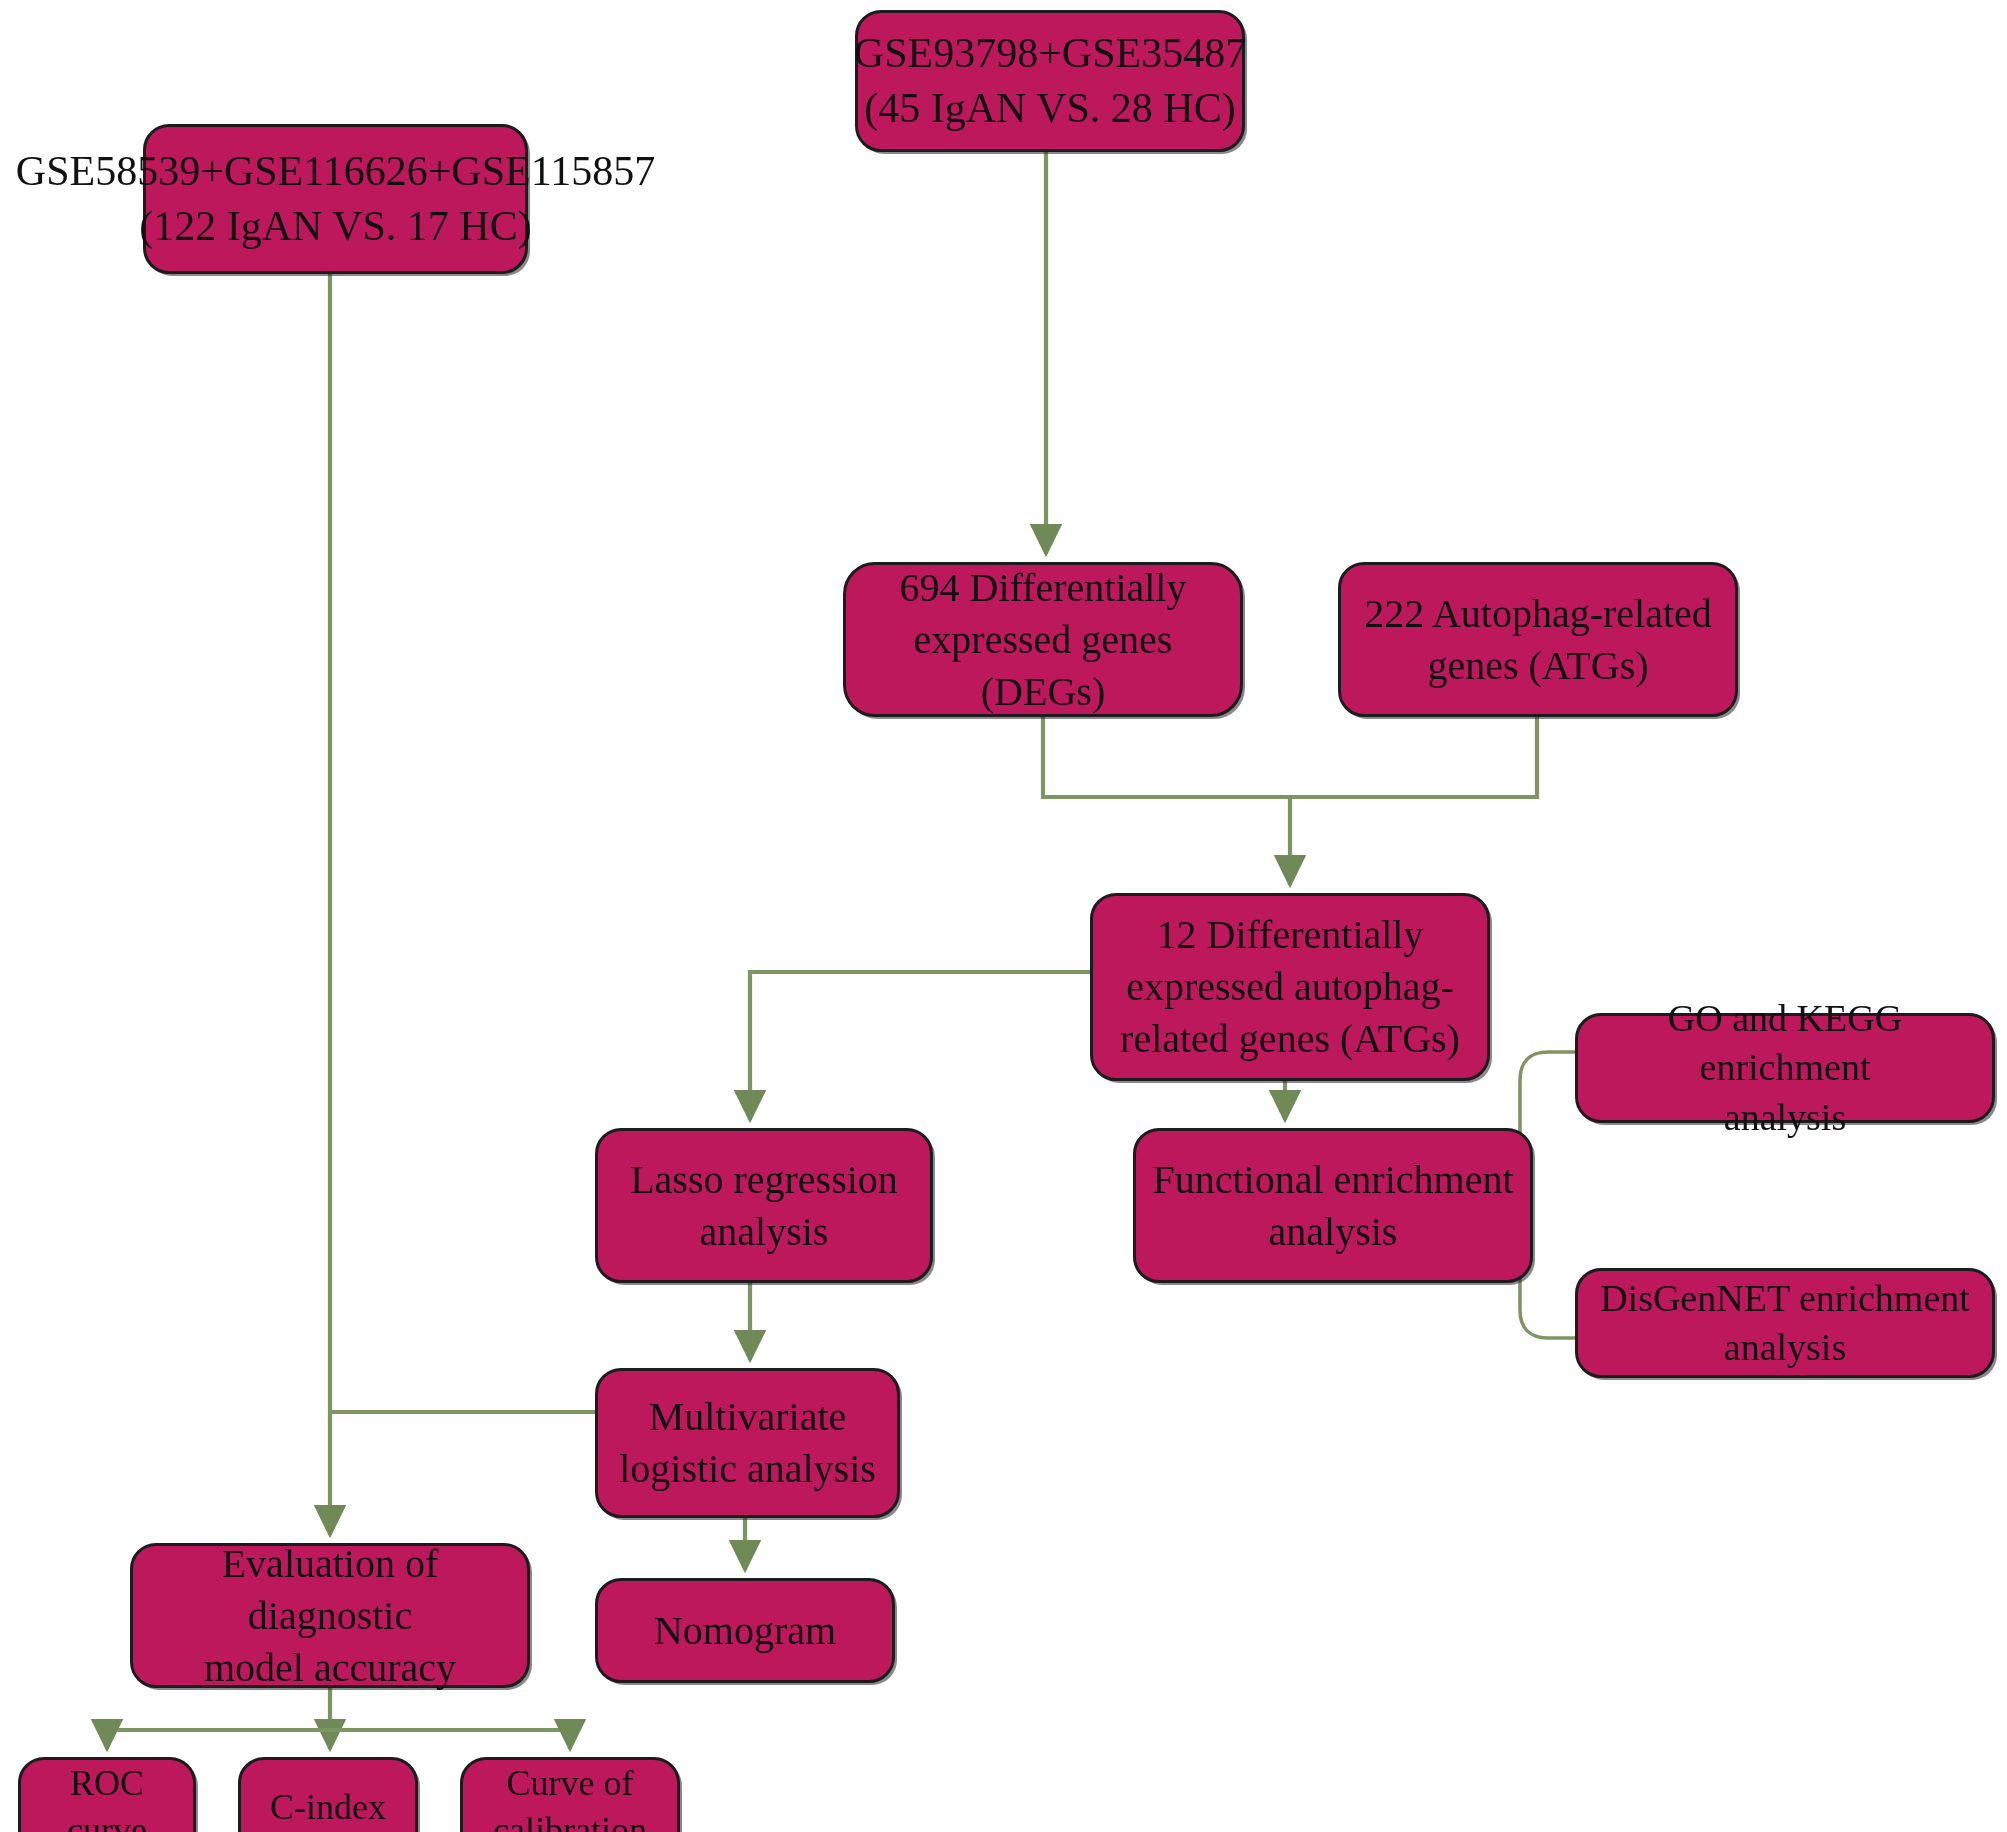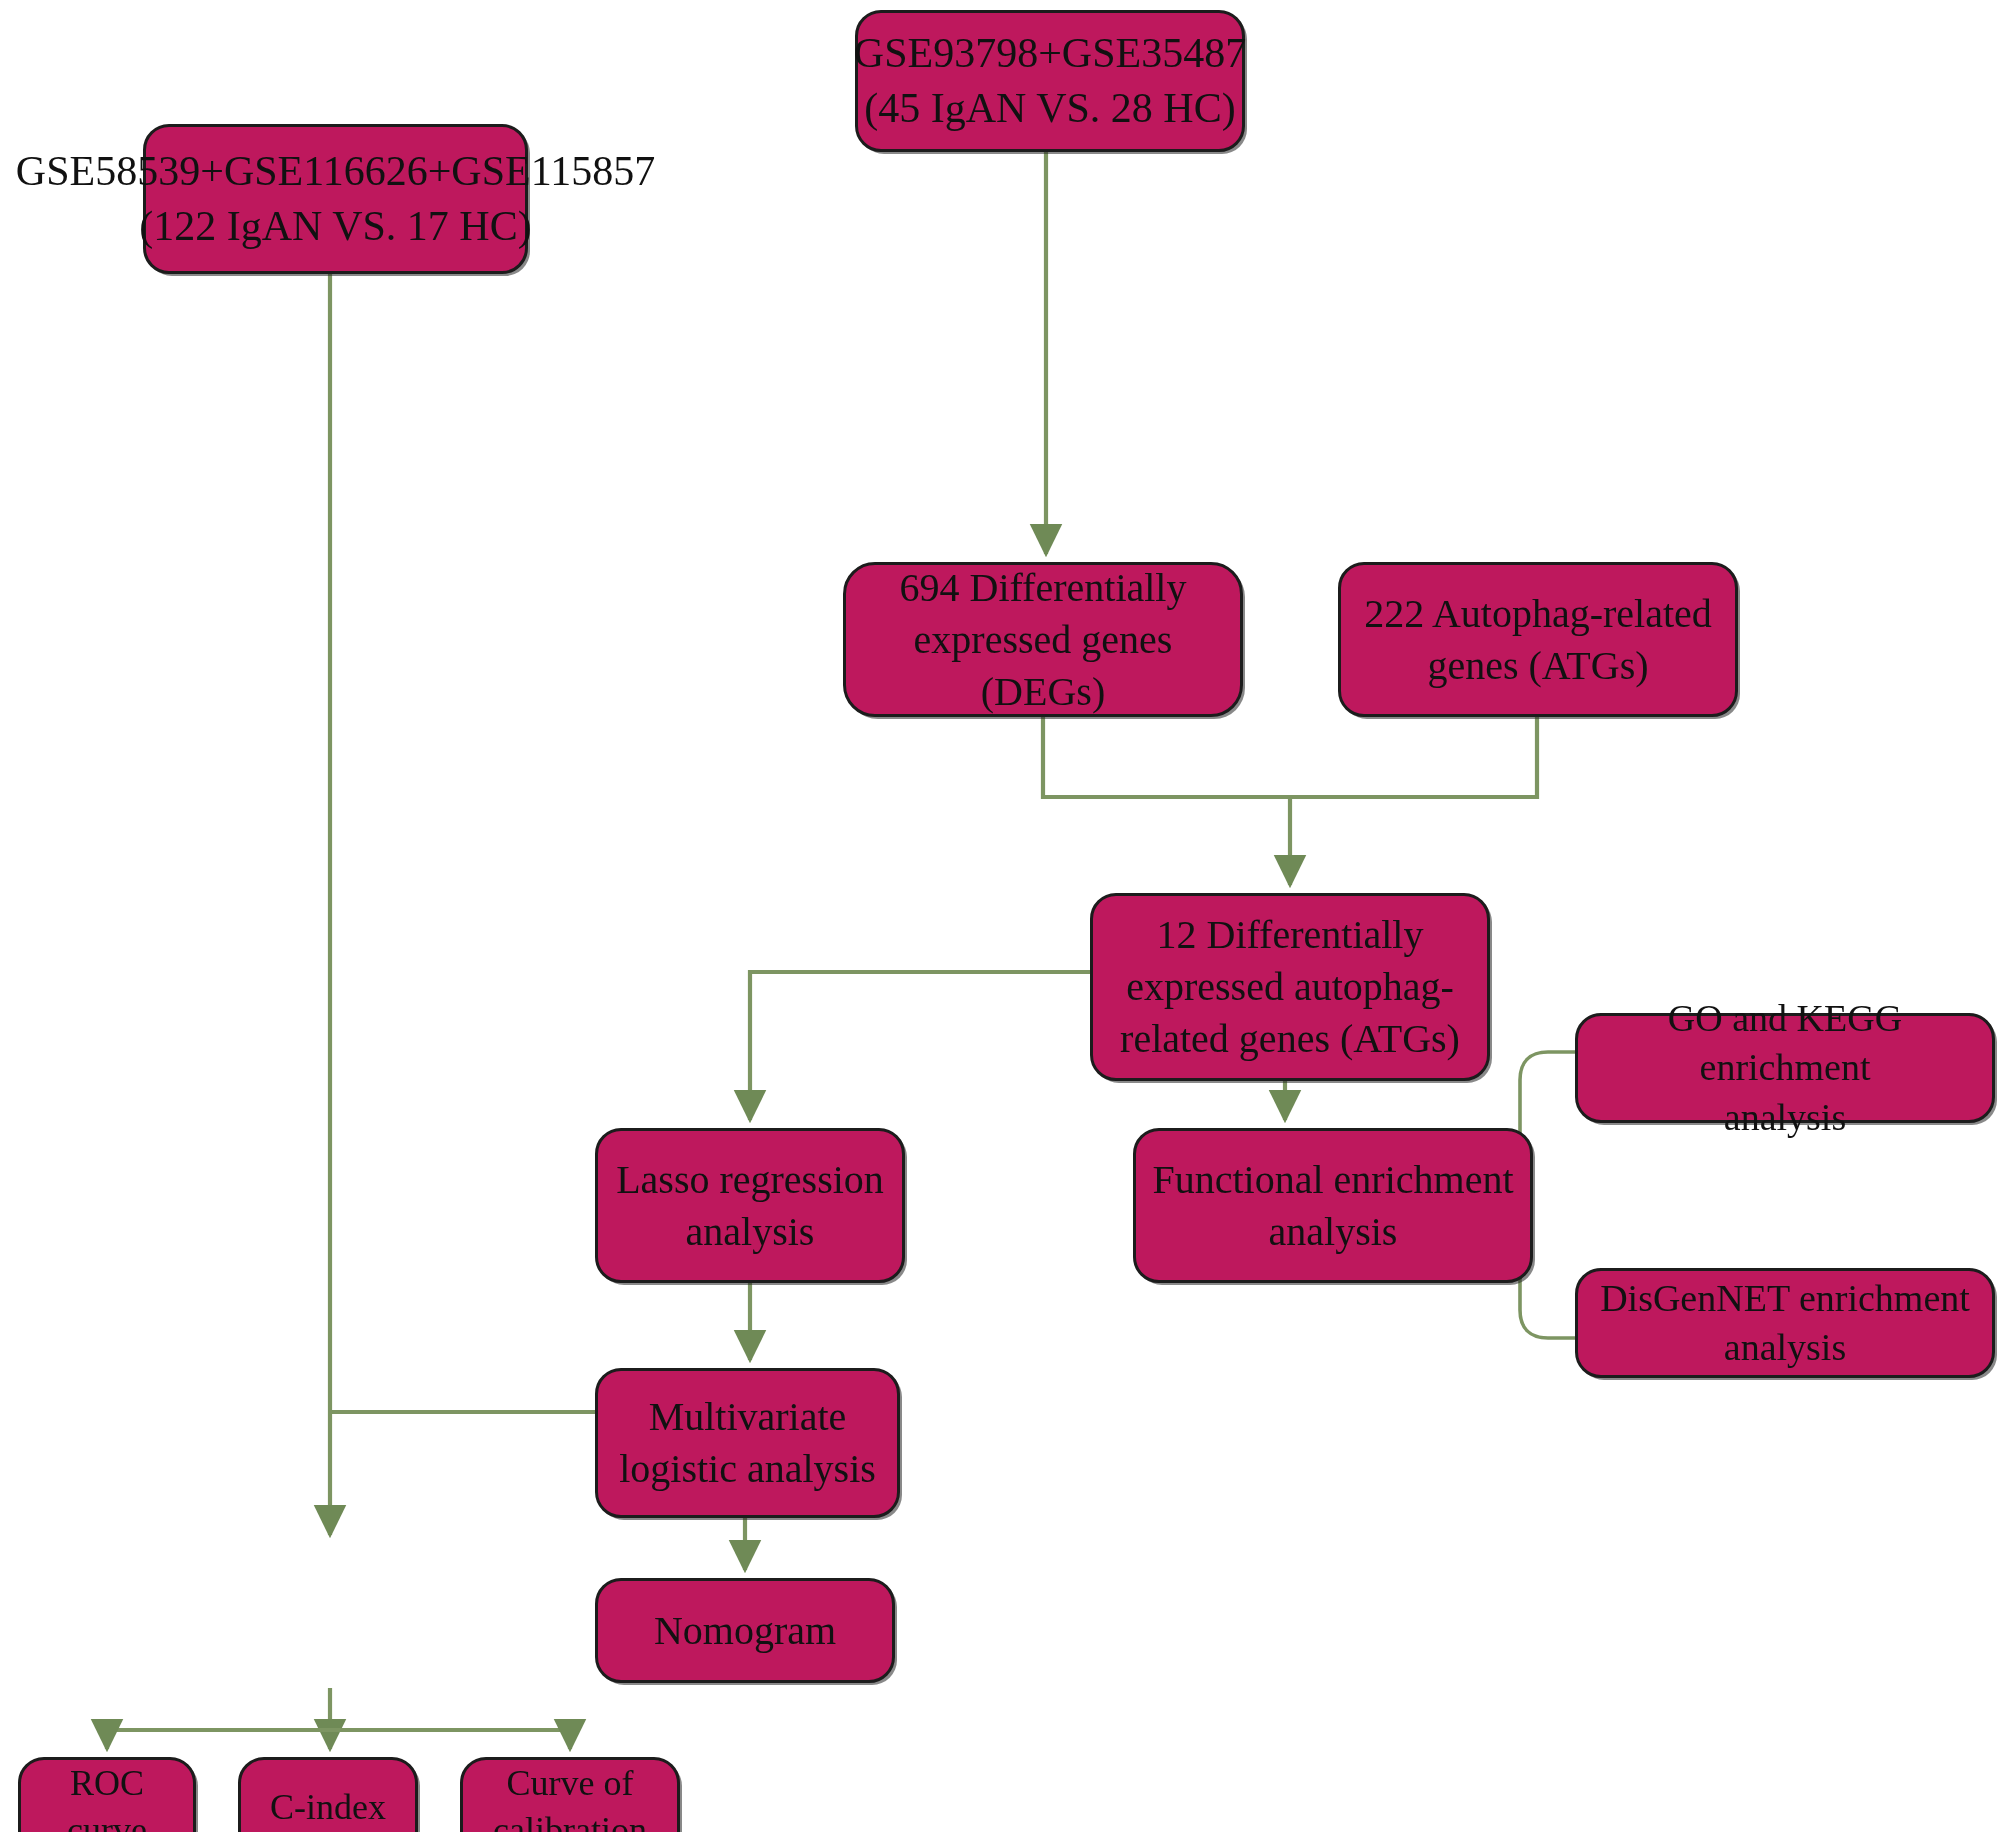--- a/index.html
+++ b/index.html
@@ -109,21 +109,21 @@
     <span>222 Autophag-related
 genes (ATGs)</span>
   </div>
 
   <div class="node fs-40" style="left:1090px; top:893px; width:400px; height:188px;">
     <span>12 Differentially
 expressed autophag-
 related genes (ATGs)</span>
   </div>
 
-  <div class="node fs-40" style="left:595px; top:1128px; width:310px; height:155px;">
+  <div class="node fs-40" style="left:595px; top:1128px; width:338px; height:155px;">
     <span>Lasso regression
 analysis</span>
   </div>
 
   <div class="node fs-40" style="left:1085px; top:1128px; width:400px; height:155px;margin-left:48px;">
     <span>Functional enrichment
 analysis</span>
   </div>
 
   <div class="node fs-38" style="left:1575px; top:1013px; width:420px; height:110px;text-align:center;">
@@ -134,20 +134,24 @@
   <div class="node fs-38" style="left:1575px; top:1268px; width:420px; height:110px;">
     <span>DisGenNET enrichment
 analysis</span>
   </div>
 
   <div class="node fs-40" style="left:595px; top:1368px; width:305px; height:150px;">
     <span>Multivariate
 logistic analysis</span>
   </div>
 
+  <div class="node fs-40" style="left:130px; top:1543px; width:400px; height:145px;">
+    <span>Evaluation of diagnostic
+model accuracy</span>
+  </div>
 
   <div class="node fs-40" style="left:595px; top:1578px; width:300px; height:105px;align-items:center;">
     <span>Nomogram</span>
   </div>
 
   <div class="node fs-36" style="left:18px; top:1757px; width:178px; height:100px;">
     <span>ROC
 curve</span>
   </div>
 

